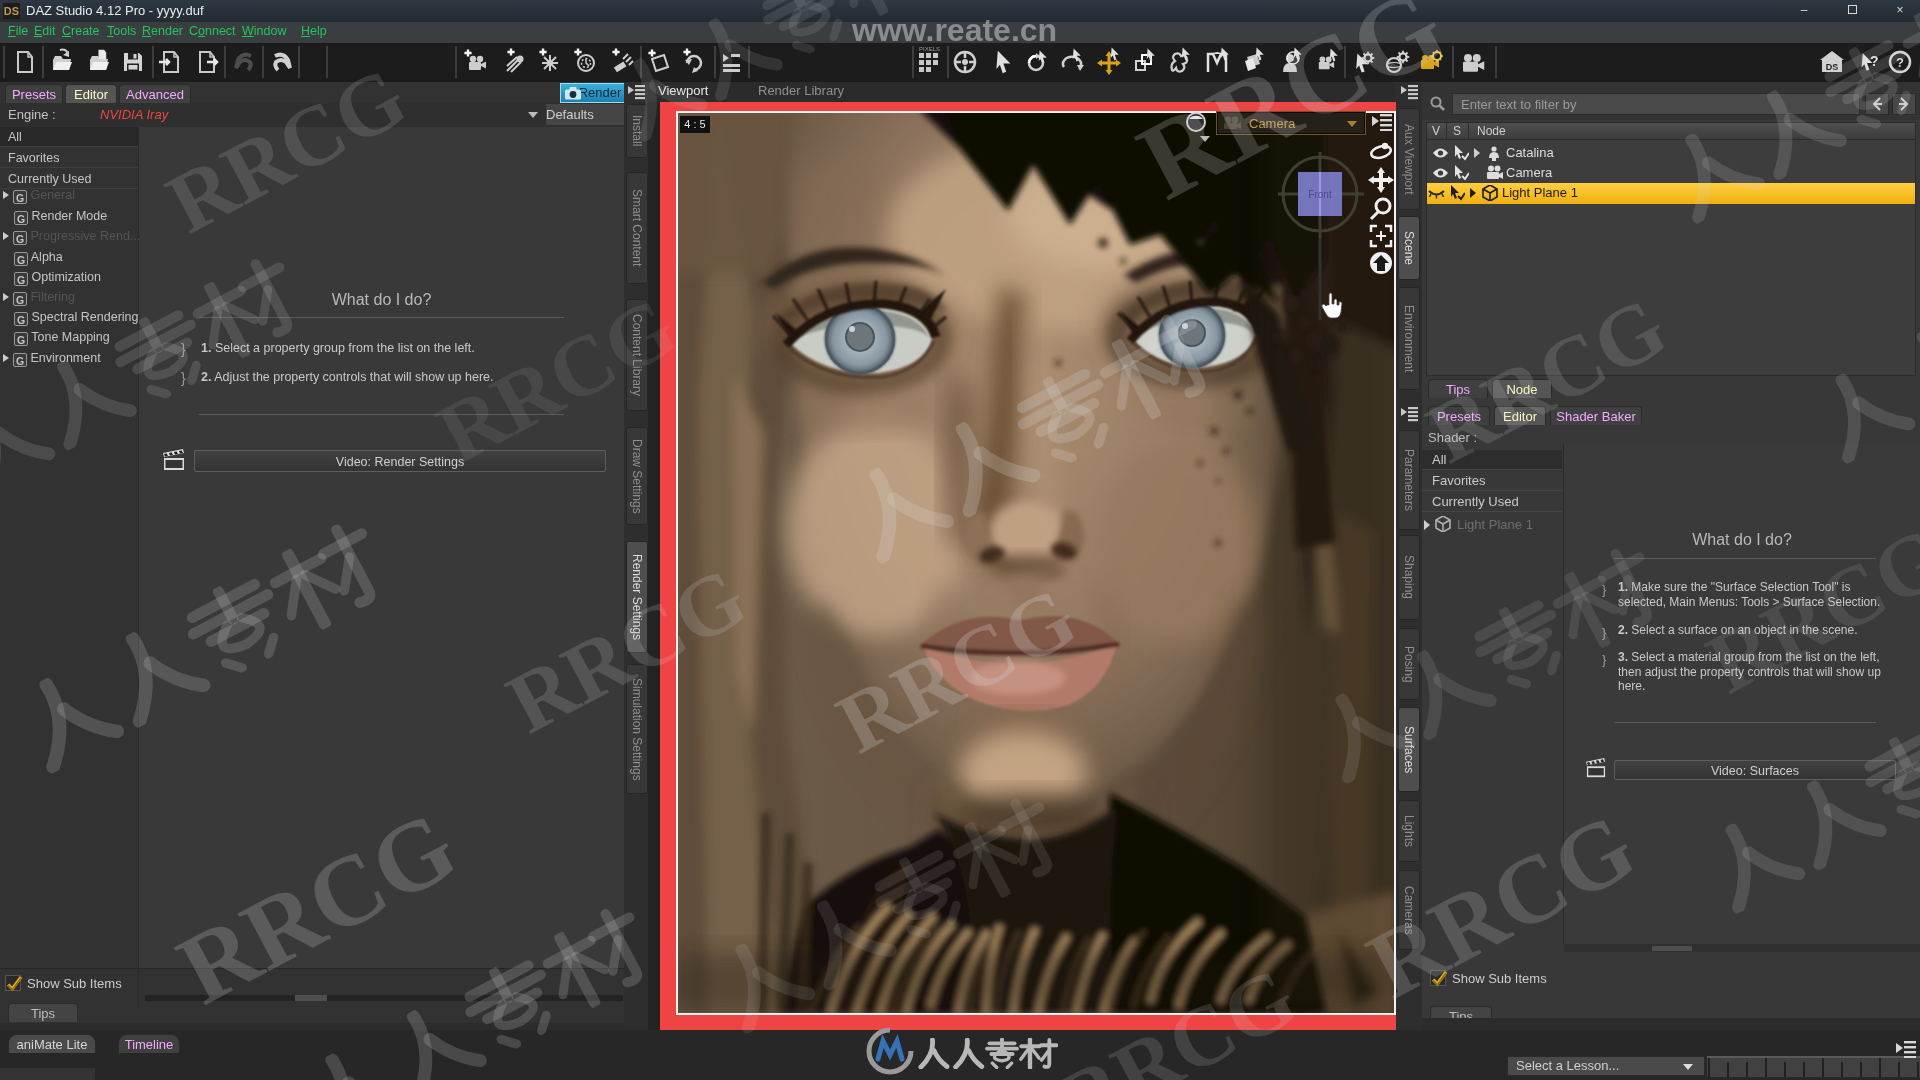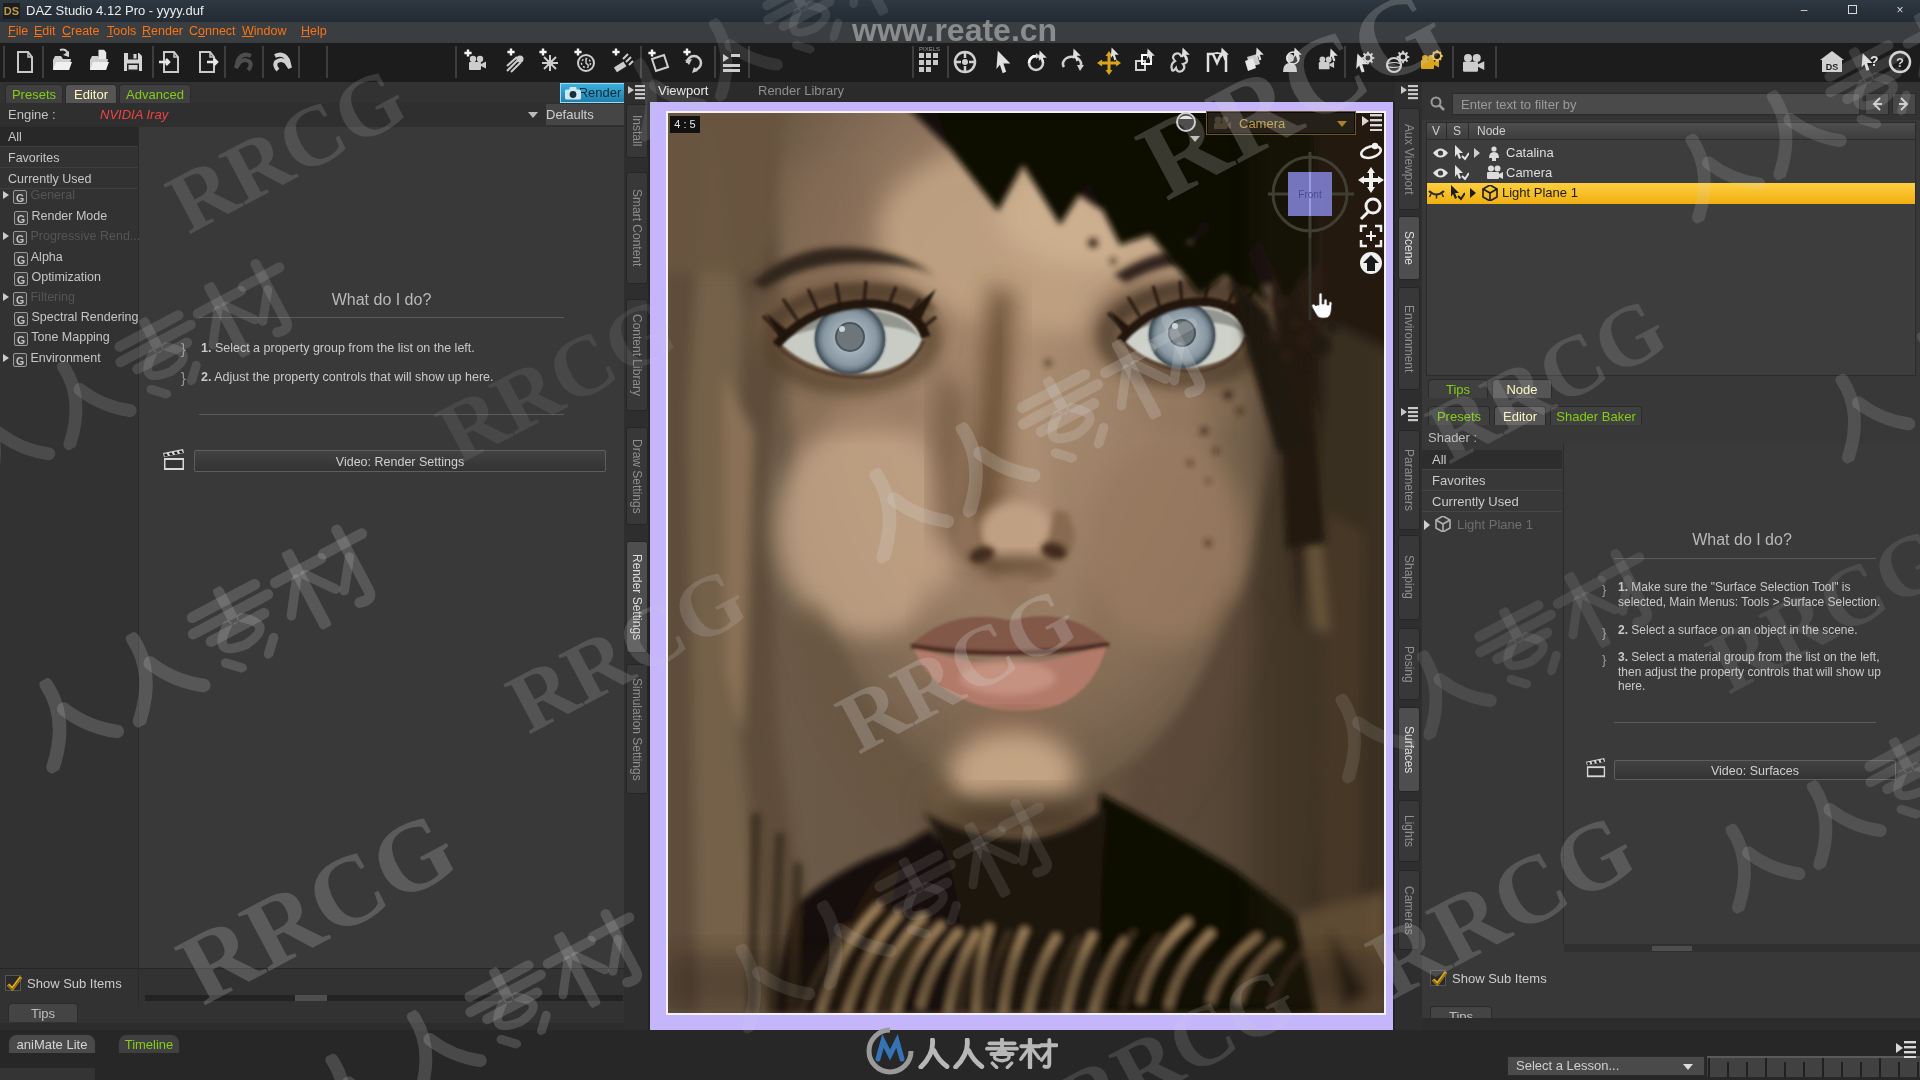--- a/index.html
+++ b/index.html
@@ -12,29 +12,29 @@
   #titlebar { left:0; top:0; width:1920px; height:22px;
     background:linear-gradient(#2e3842,#232b33); color:#dfe3e6; font-size:13px; }
   #dslogo { left:3px; top:3px; width:17px; height:16px; background:#1d1d1d;
     color:#b89b4a; font-weight:bold; font-size:11px; text-align:center; line-height:16px; }
   #titletext { left:26px; top:3px; font-size:13px; color:#e8ecef; }
   .winbtn { top:0px; width:28px; height:20px; color:#d8d8d8; font-size:12px;
     text-align:center; line-height:20px; }
 
   
   #menubar { left:0; top:22px; width:1920px; height:20px; background:#3a3e41;
-    color:#f97316; font-size:12.5px; }
+    color:#22c55e; font-size:12.5px; }
   .menuitem { position:absolute; top:2px; }
   .menuitem u { text-decoration:underline; }
 
   
   #toolbar { left:0; top:42px; width:1920px; height:40px; background:#1b1b1b; }
 
   
-  .tab { position:absolute; height:19px; background:#404040; color:#84cc16;
+  .tab { position:absolute; height:19px; background:#404040; color:#f0abfc;
     font-size:13px; text-align:center; line-height:19px;
     border-radius:4px 4px 0 0; border:1px solid #2a2a2a; border-bottom:none; }
   .tab.sel { background:#555555; color:#fef9c3; }
 
   
   #leftpanel { left:0; top:82px; width:624px; height:948px; background:#323232; }
   #renderbtn { left:560px; top:1px; width:66px; height:20px; background:linear-gradient(#3ab0dc,#1f7fae);
     border:1px solid #9adcf2; color:#0d2a3a; font-size:13px; line-height:18px; text-align:center; }
   #engineRow { left:0px; top:21px; width:624px; height:24px; background:#2f2f2f; }
   .llist { font-size:12.5px; color:#c6c6c6; }
@@ -56,21 +56,21 @@
 
   
   .vstrip { background:#2e2e2e; }
   .vtab { position:absolute; background:#383838; color:#8f8f8f; font-size:12px;
     border-radius:3px; writing-mode:vertical-rl;
     text-align:center; border:1px solid #262626; }
   .vtab.sel { background:#4e4e4e; color:#dddddd; }
 
   
   #vparea { left:648px; top:82px; width:747px; height:948px; background:#232323; }
-  #vpcanvas { left:2px; top:20px; width:743px; height:928px; background:#c4b5fd; }
+  #vpcanvas { left:12px; top:20px; width:743px; height:928px; background:#ef4444; }
   #vpframe { left:16px; top:9px; width:720px; height:904px; border:2px solid #f2f2f2; background:#000; }
 
   
   #scenepanel { left:1422px; top:82px; width:498px; height:318px; background:#383838; }
   #surfpanel { left:1422px; top:400px; width:498px; height:630px; background:#383838; }
 
   .srow { position:absolute; left:4px; width:490px; height:20px; color:#dedede; font-size:13px; line-height:20px; }
 
   
   #bottombar { left:0; top:1030px; width:1920px; height:50px; background:#272727; }

